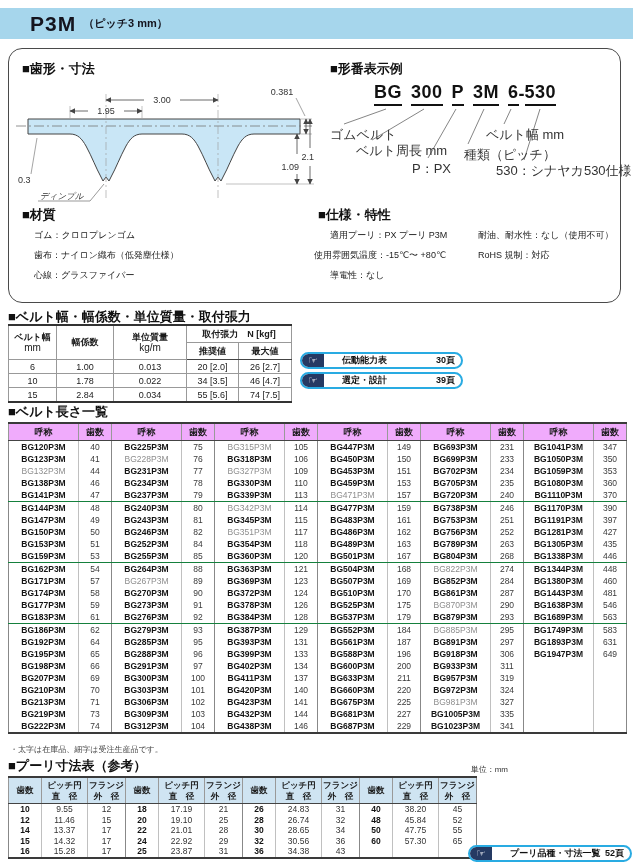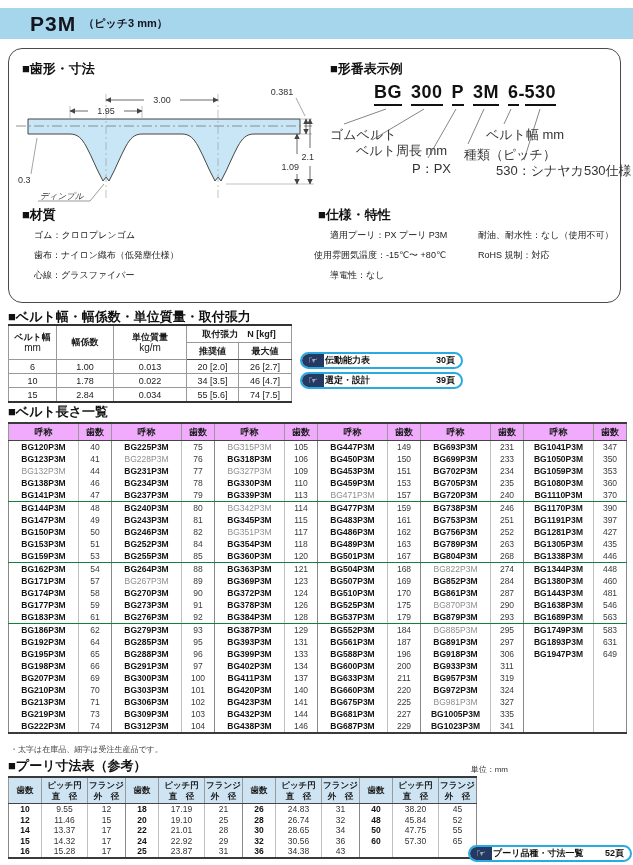--- a/index.html
+++ b/index.html
@@ -25,21 +25,21 @@
   .wtab th{font-weight:bold;height:16px;background:#fff;line-height:1.15;}
   .wtab td{height:13px;}
   .wtab{border-top:2px solid #333;border-bottom:2px solid #333;}
   .wtab thead tr:last-child th{border-bottom:1.5px solid #444;}
   .unit-s{font-weight:normal;font-size:10px;}
   
   .pill{height:17px;width:163px;border:2px solid #29abe2;border-radius:9px;background:#fff;display:flex;
         align-items:center;box-sizing:border-box;overflow:hidden;}
   .pill .ic{width:22px;align-self:stretch;background:#253a63;color:#fff;display:flex;align-items:center;
             justify-content:center;font-size:11px;border-radius:5px 0 0 5px;}
-  .pill .lb{font-size:9px;font-weight:bold;margin-left:1px;flex:1;color:#111;white-space:nowrap;}
+  .pill .lb{font-size:9px;font-weight:bold;margin-left:18px;flex:1;color:#111;white-space:nowrap;}
   .pill .pg{font-size:9px;font-weight:bold;margin-right:6px;color:#111;white-space:nowrap;}
   
   .ltab{border-collapse:collapse;table-layout:fixed;width:618px;font-size:8.5px;
         border:1px solid #888;border-top:2px solid #3a3a3a;border-bottom:2px solid #3a3a3a;}
   .ltab th{height:16px;background:#f0abfc;font-size:9px;font-weight:bold;border-bottom:1.5px solid #444;
            border-left:1px solid #999;text-align:center;padding:0;}
   .ltab td{height:12px;line-height:12px;text-align:center;padding:0;white-space:nowrap;overflow:hidden;}
   .ltab td.nm{border-left:1px solid #888;font-weight:bold;color:#141414;}
   .ltab td.tt{border-left:1px solid #c0c0c0;color:#3a3a3a;font-weight:normal;}
   .ltab td.nm.th{font-weight:normal;color:#8d8d8d;}

